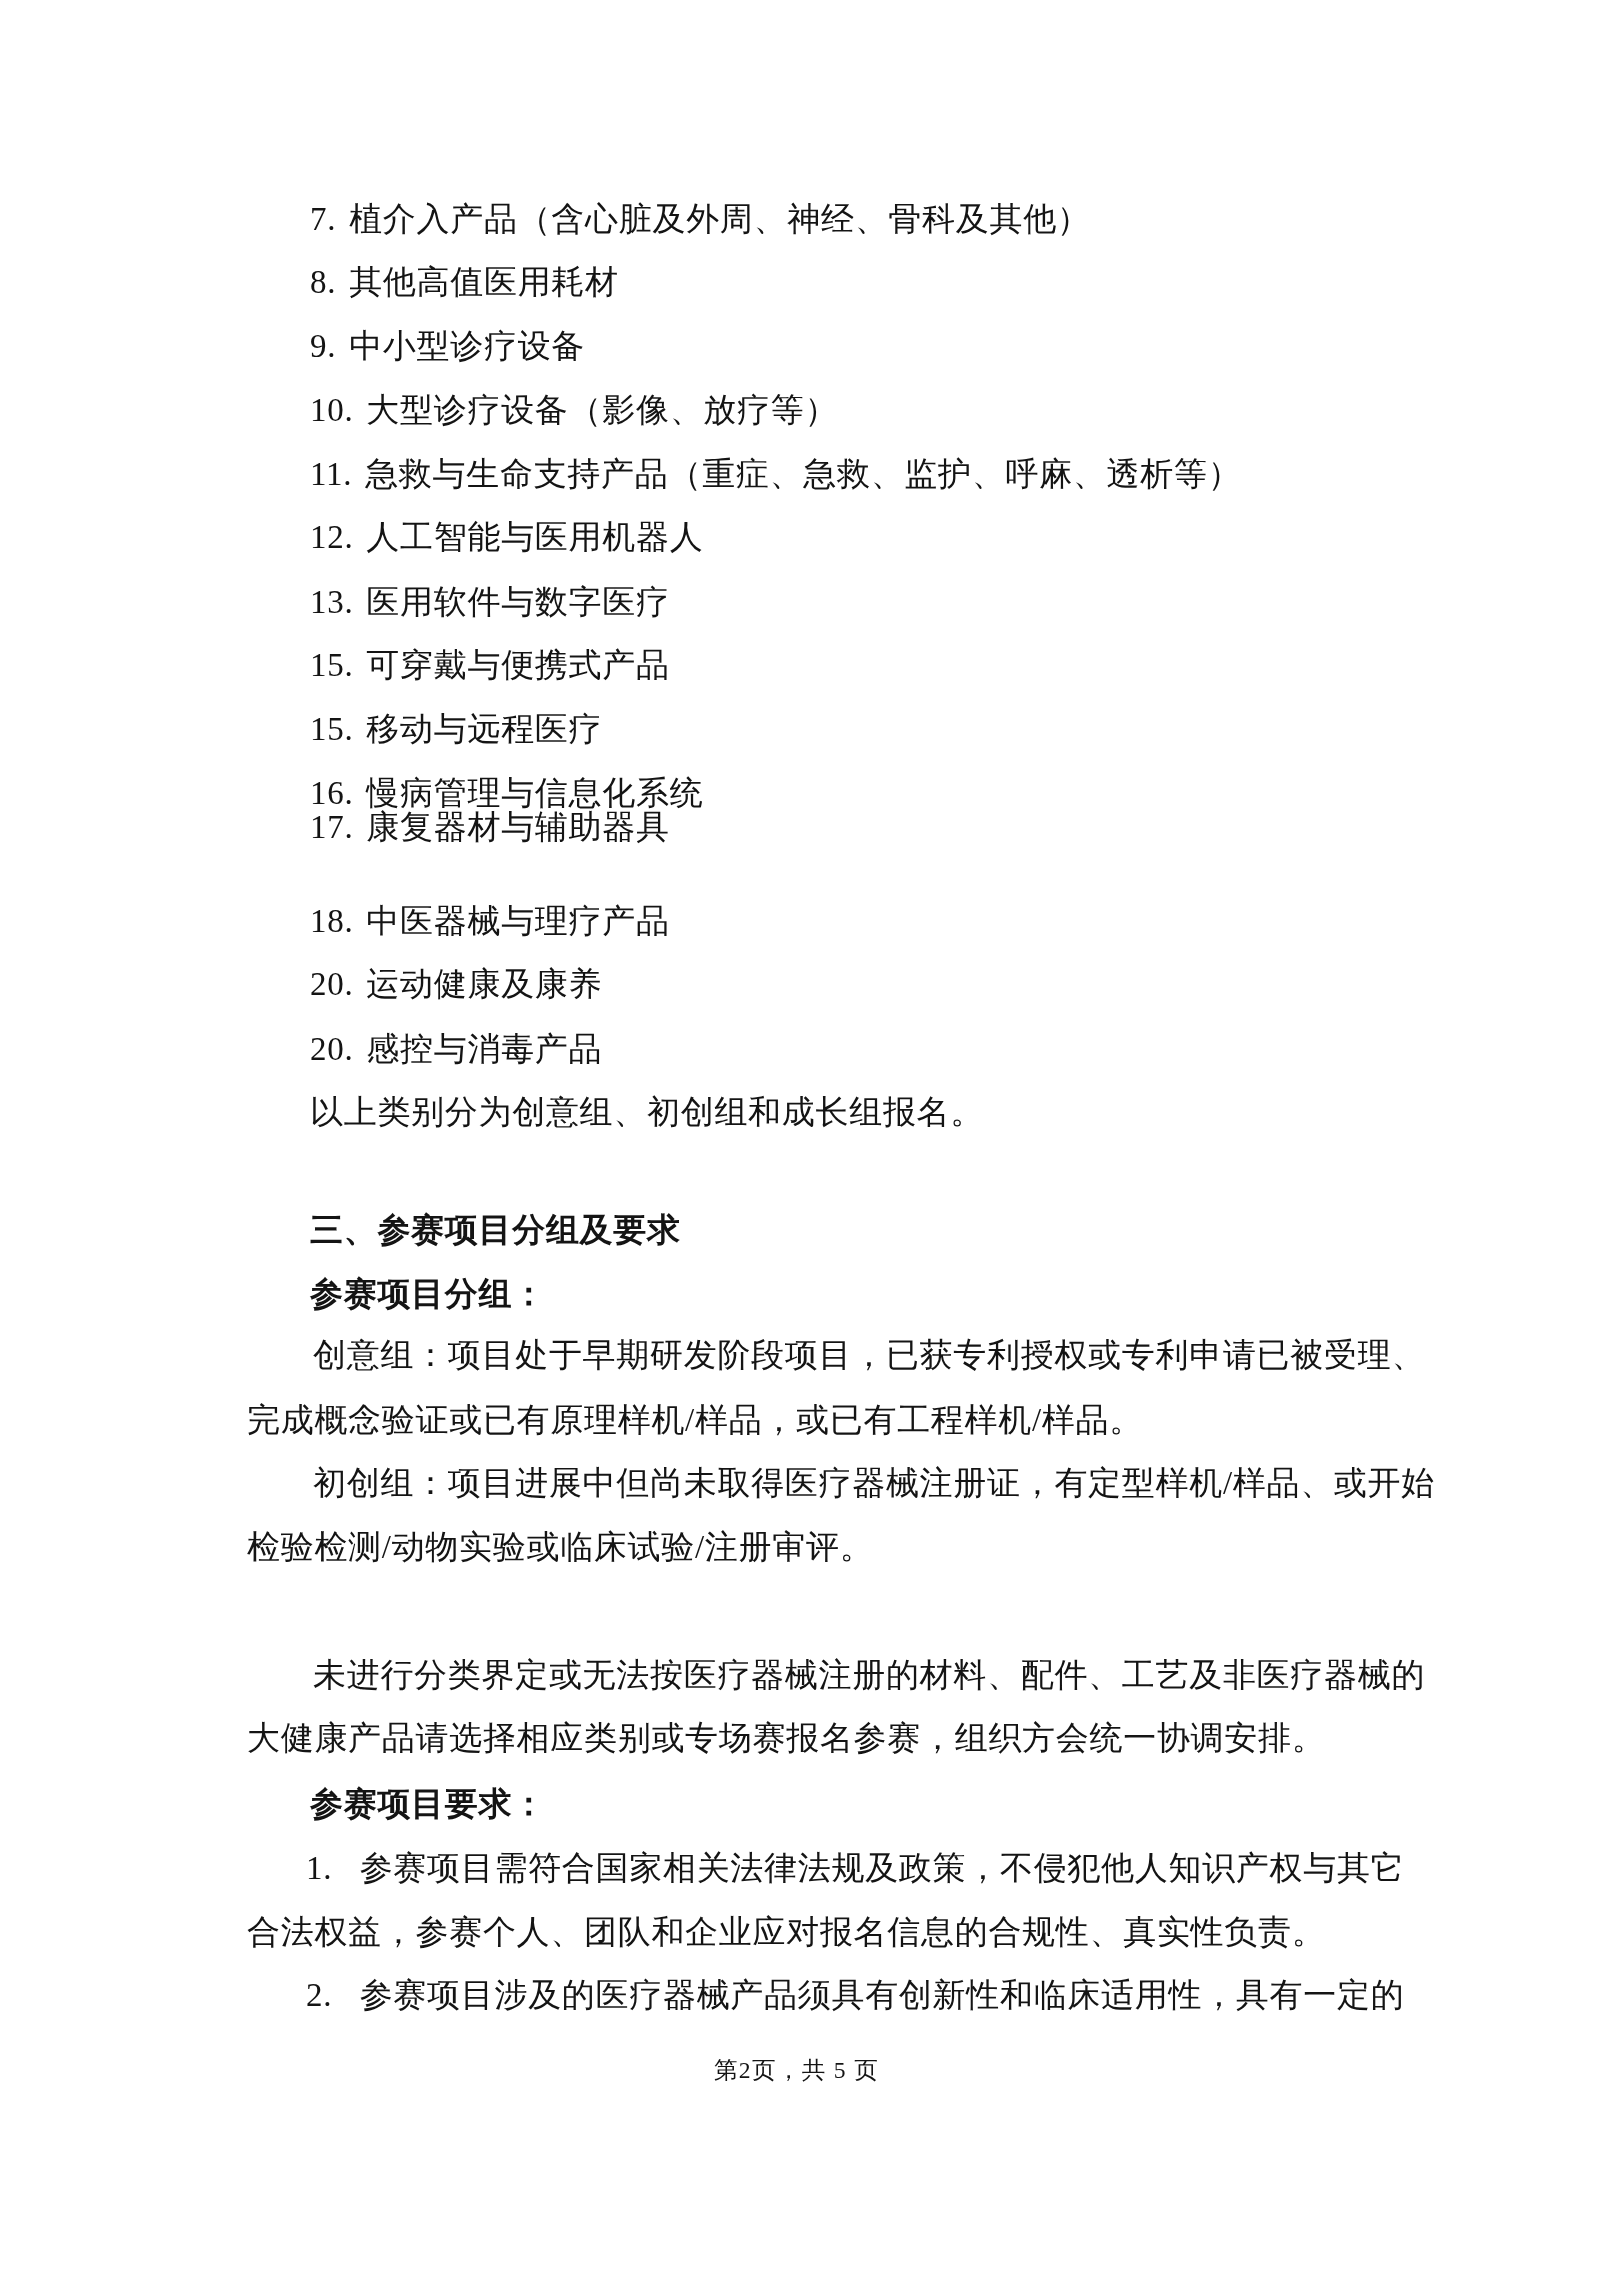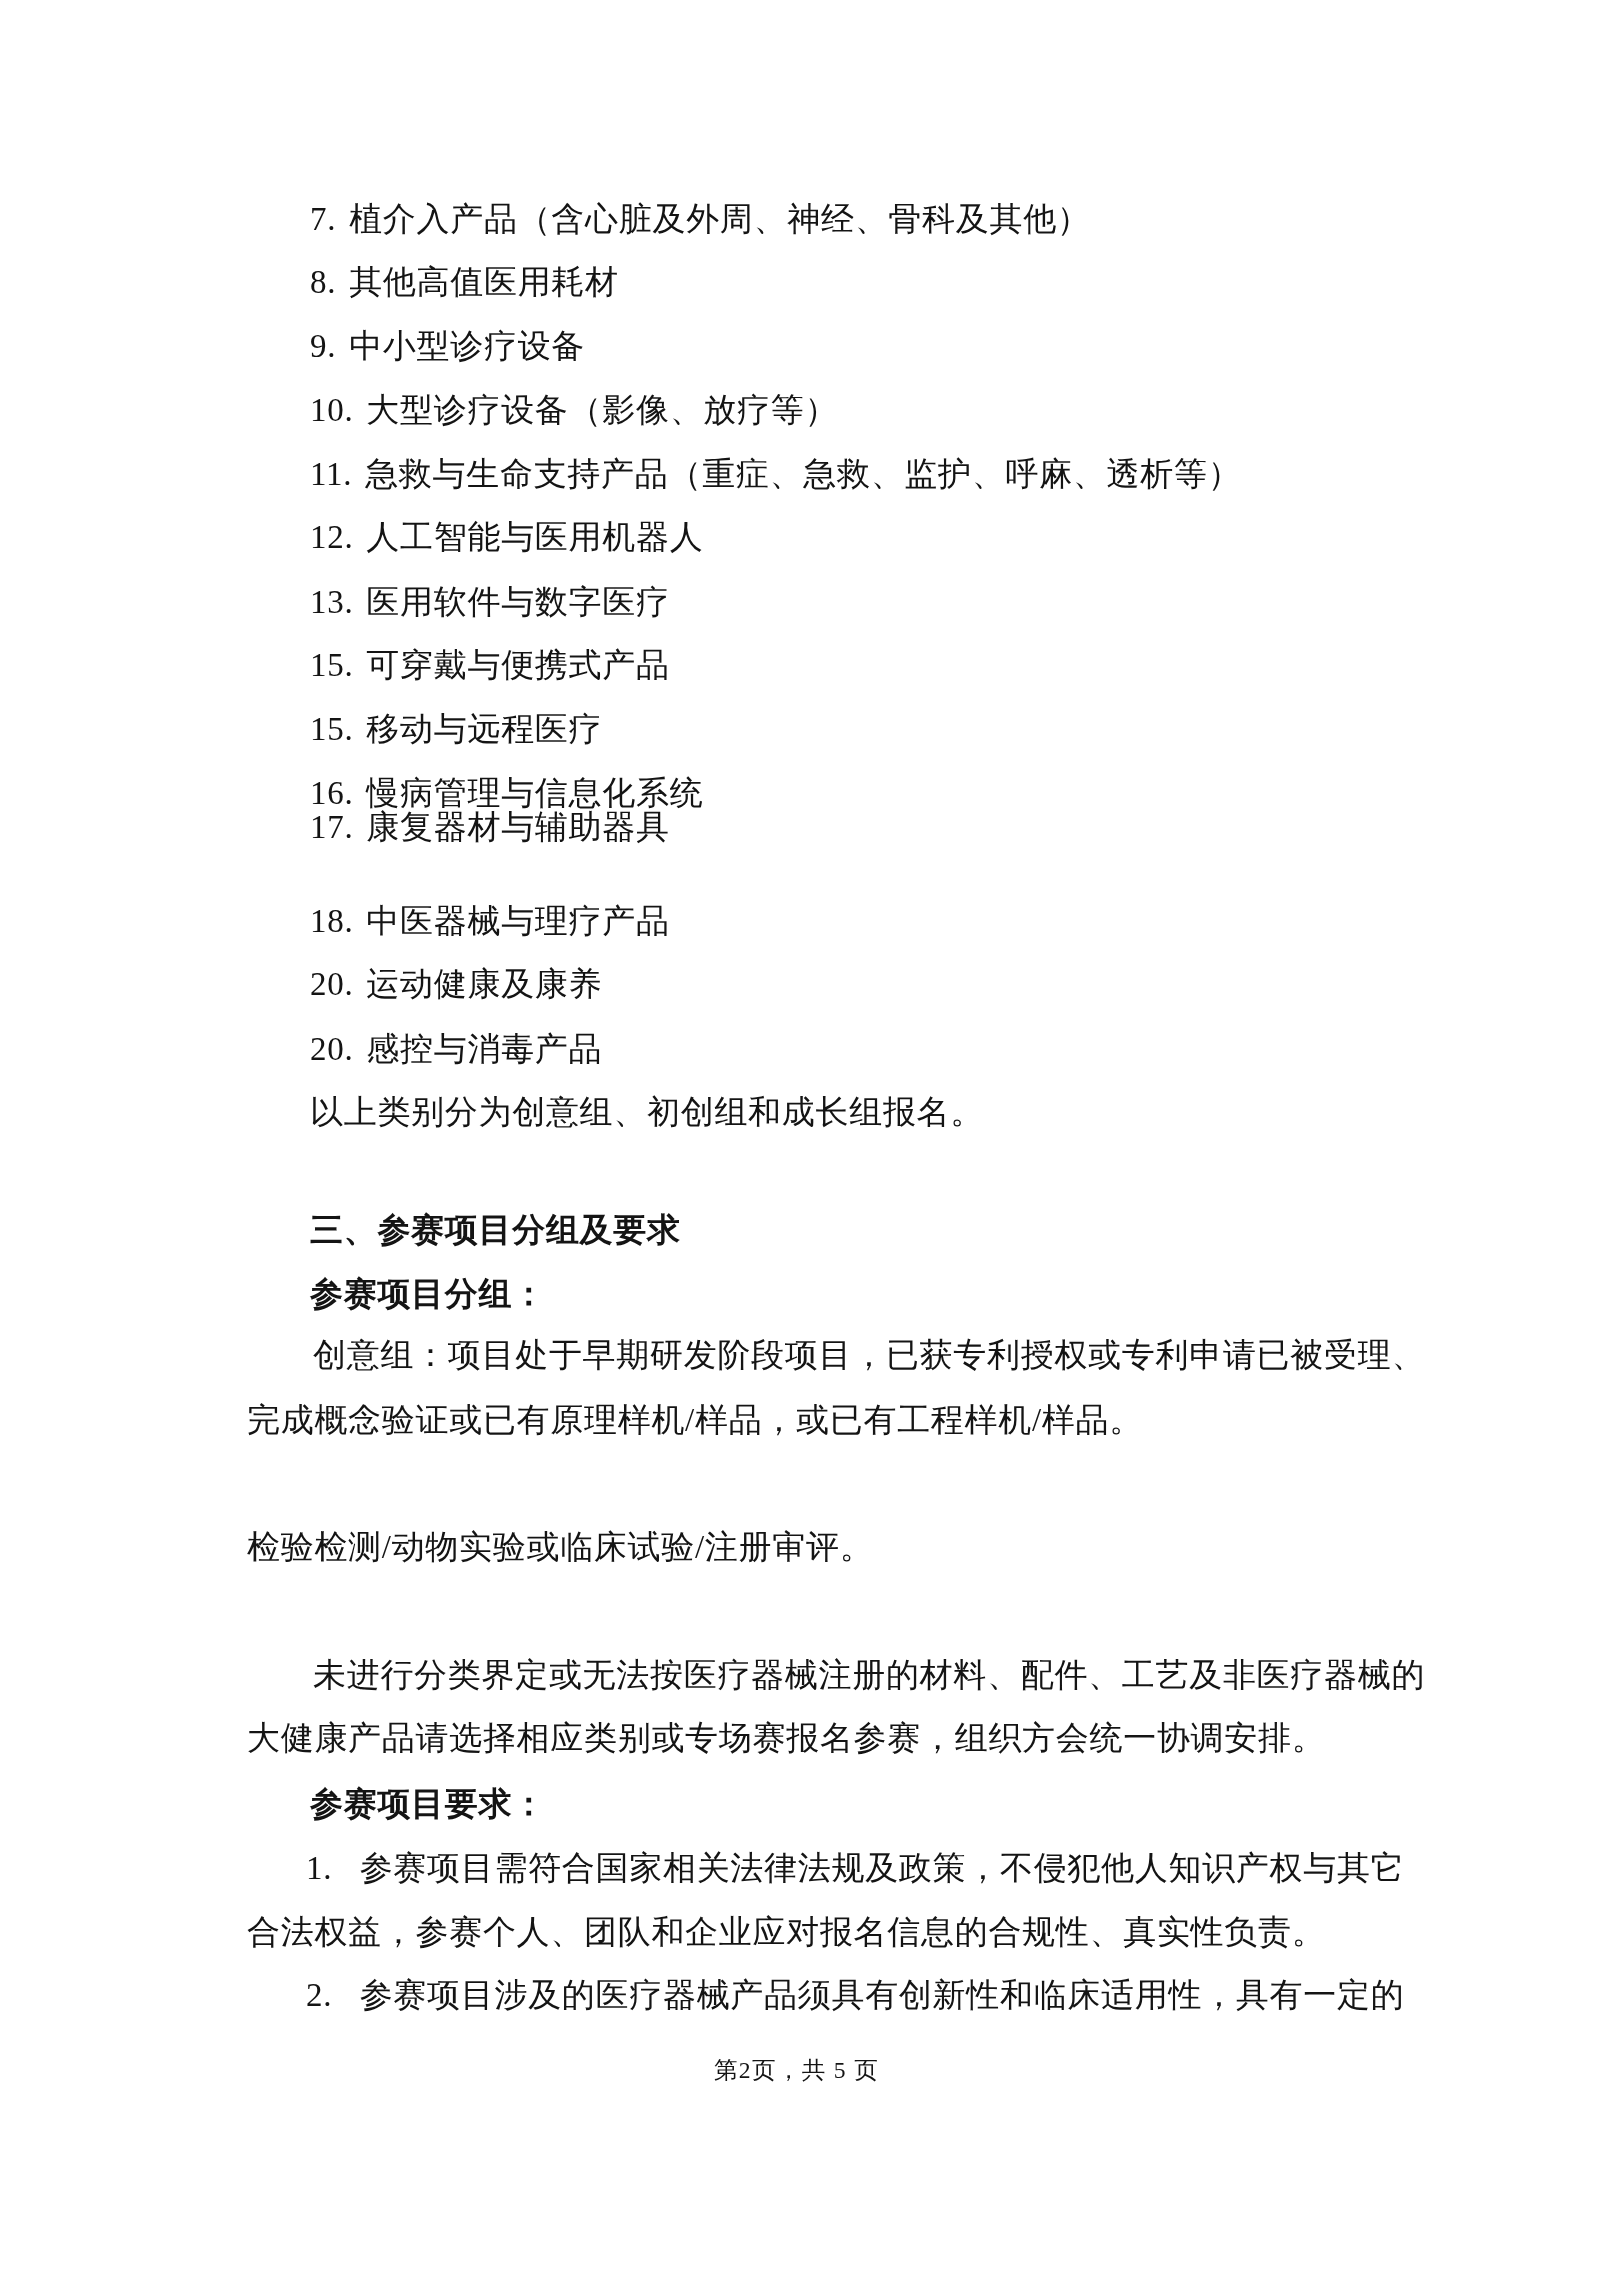--- a/index.html
+++ b/index.html
@@ -56,20 +56,21 @@
   <div class="line" style="top:1018px;left:310px"><span class="num">20.</span><span>感控与消毒产品</span></div>
 
   <div class="line" style="top:1081px;left:310px">以上类别分为创意组、初创组和成长组报名。</div>
 
   <div class="line bold" style="top:1199px;left:310px">三、参赛项目分组及要求</div>
 
   <div class="line bold" style="top:1263px;left:310px">参赛项目分组：</div>
 
   <div class="line" style="top:1324px;left:313px">创意组：项目处于早期研发阶段项目，已获专利授权或专利申请已被受理、</div>
   <div class="line" style="top:1389px;left:247px">完成概念验证或已有原理样机/样品，或已有工程样机/样品。</div>
+  <div class="line" style="top:1452px;left:313px">初创组：项目进展中但尚未取得医疗器械注册证，有定型样机/样品、或开始</div>
   <div class="line" style="top:1516px;left:247px">检验检测/动物实验或临床试验/注册审评。</div>
   <div class="line" style="top:1644px;left:313px">未进行分类界定或无法按医疗器械注册的材料、配件、工艺及非医疗器械的</div>
   <div class="line" style="top:1707px;left:247px">大健康产品请选择相应类别或专场赛报名参赛，组织方会统一协调安排。</div>
 
   <div class="line bold" style="top:1773px;left:310px">参赛项目要求：</div>
 
   <div class="line" style="top:1837px;left:306px"><span class="reqnum">1.</span><span>参赛项目需符合国家相关法律法规及政策，不侵犯他人知识产权与其它</span></div>
   <div class="line" style="top:1901px;left:247px">合法权益，参赛个人、团队和企业应对报名信息的合规性、真实性负责。</div>
 
   <div class="line" style="top:1964px;left:306px"><span class="reqnum">2.</span><span>参赛项目涉及的医疗器械产品须具有创新性和临床适用性，具有一定的</span></div>

